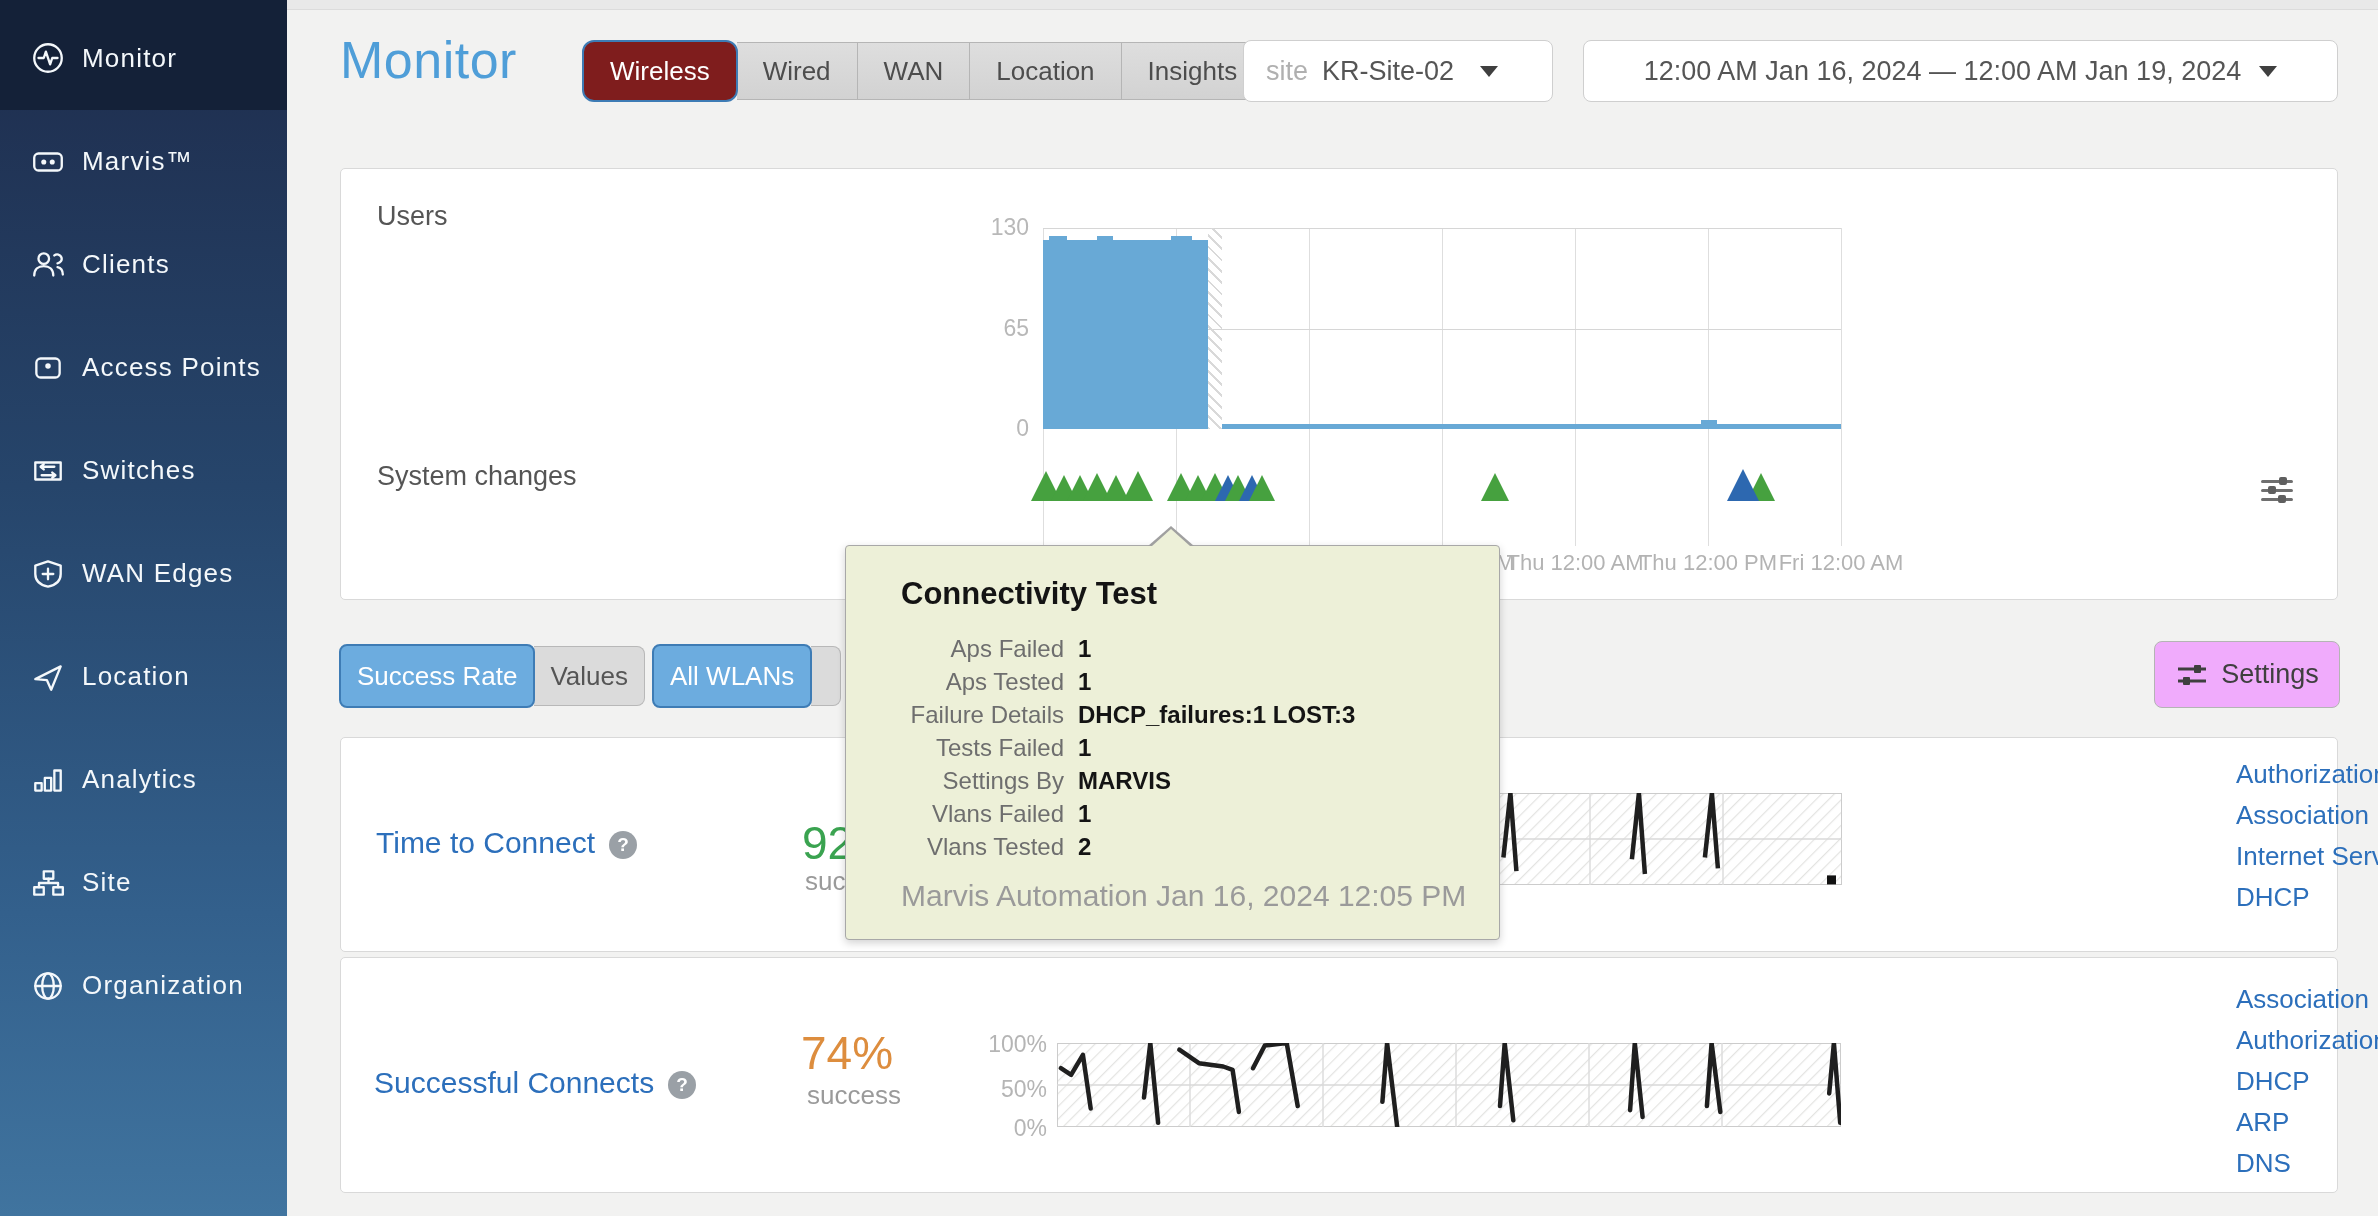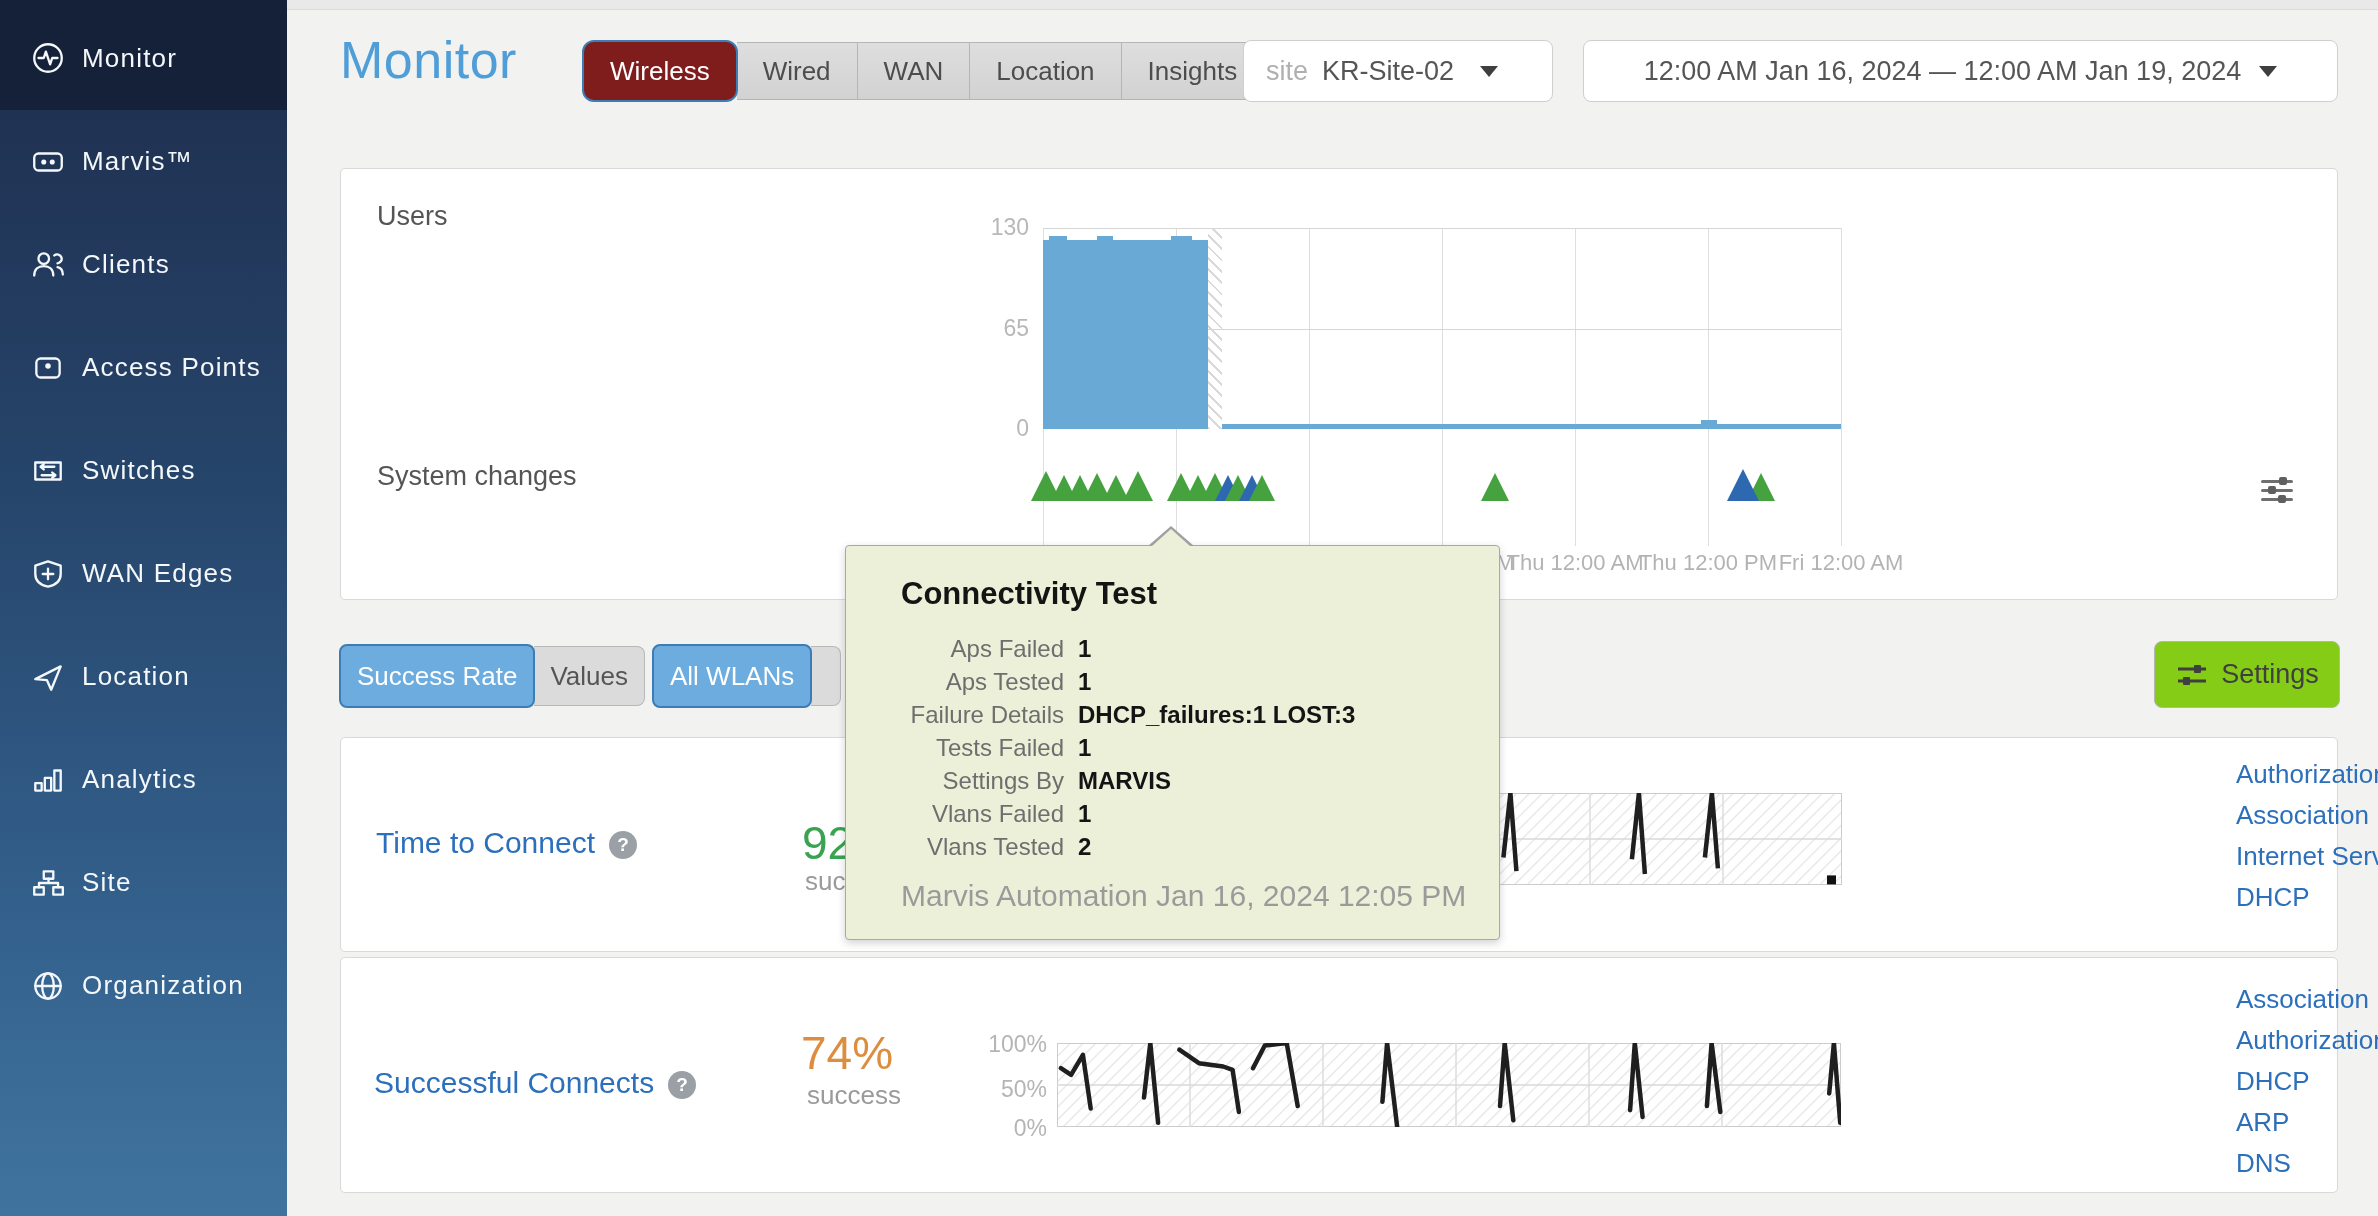--- a/index.html
+++ b/index.html
@@ -56,21 +56,21 @@
   .sl-line { position:absolute; left:0; width:32px; height:3px; background:#6f6f6f; border-radius:2px; }
   .sl-knob { position:absolute; width:8px; height:8px; background:#5f5f5f; border-radius:2px; top:-3px; }
 
   
   .seg-group { position:absolute; top:646px; height:60px; display:flex; }
   .seg { height:60px; padding:0 16px; display:flex; align-items:center; font-size:26px; color:#555;
     background:#dbdbdb; border:1px solid #b8b8b8; border-left:none; cursor:pointer; }
   .seg:first-child { border-left:1px solid #b8b8b8; border-radius:8px 0 0 8px; }
   .seg:last-child { border-radius:0 8px 8px 0; }
   .seg.active { background:#6cacdf; border:2px solid #3e7cb5; color:#fff; border-radius:8px; margin:-2px -1px; height:64px; z-index:2; }
-  #settings-btn { position:absolute; left:2154px; top:641px; width:186px; height:67px; background:#84cc16;
+  #settings-btn { position:absolute; left:2154px; top:641px; width:186px; height:67px; background:#f0abfc;
     border:1px solid #b4b4b4; border-radius:8px; display:flex; align-items:center; justify-content:center;
     font-size:27px; color:#3f3f3f; cursor:pointer; }
   #settings-btn svg { width:34px; height:30px; margin-right:12px; }
 
   
   .sle-title { position:absolute; font-size:30px; color:#2c6fbb; cursor:pointer; }
   .help { display:inline-block; width:28px; height:28px; border-radius:50%; background:#9aa0a6; color:#fff;
     font-size:19px; font-weight:bold; text-align:center; line-height:28px; margin-left:14px; vertical-align:2px; cursor:pointer; }
   .big-val { position:absolute; font-size:46px; font-weight:400; }
   .big-sub { position:absolute; font-size:26px; color:#9a9a9a; }

